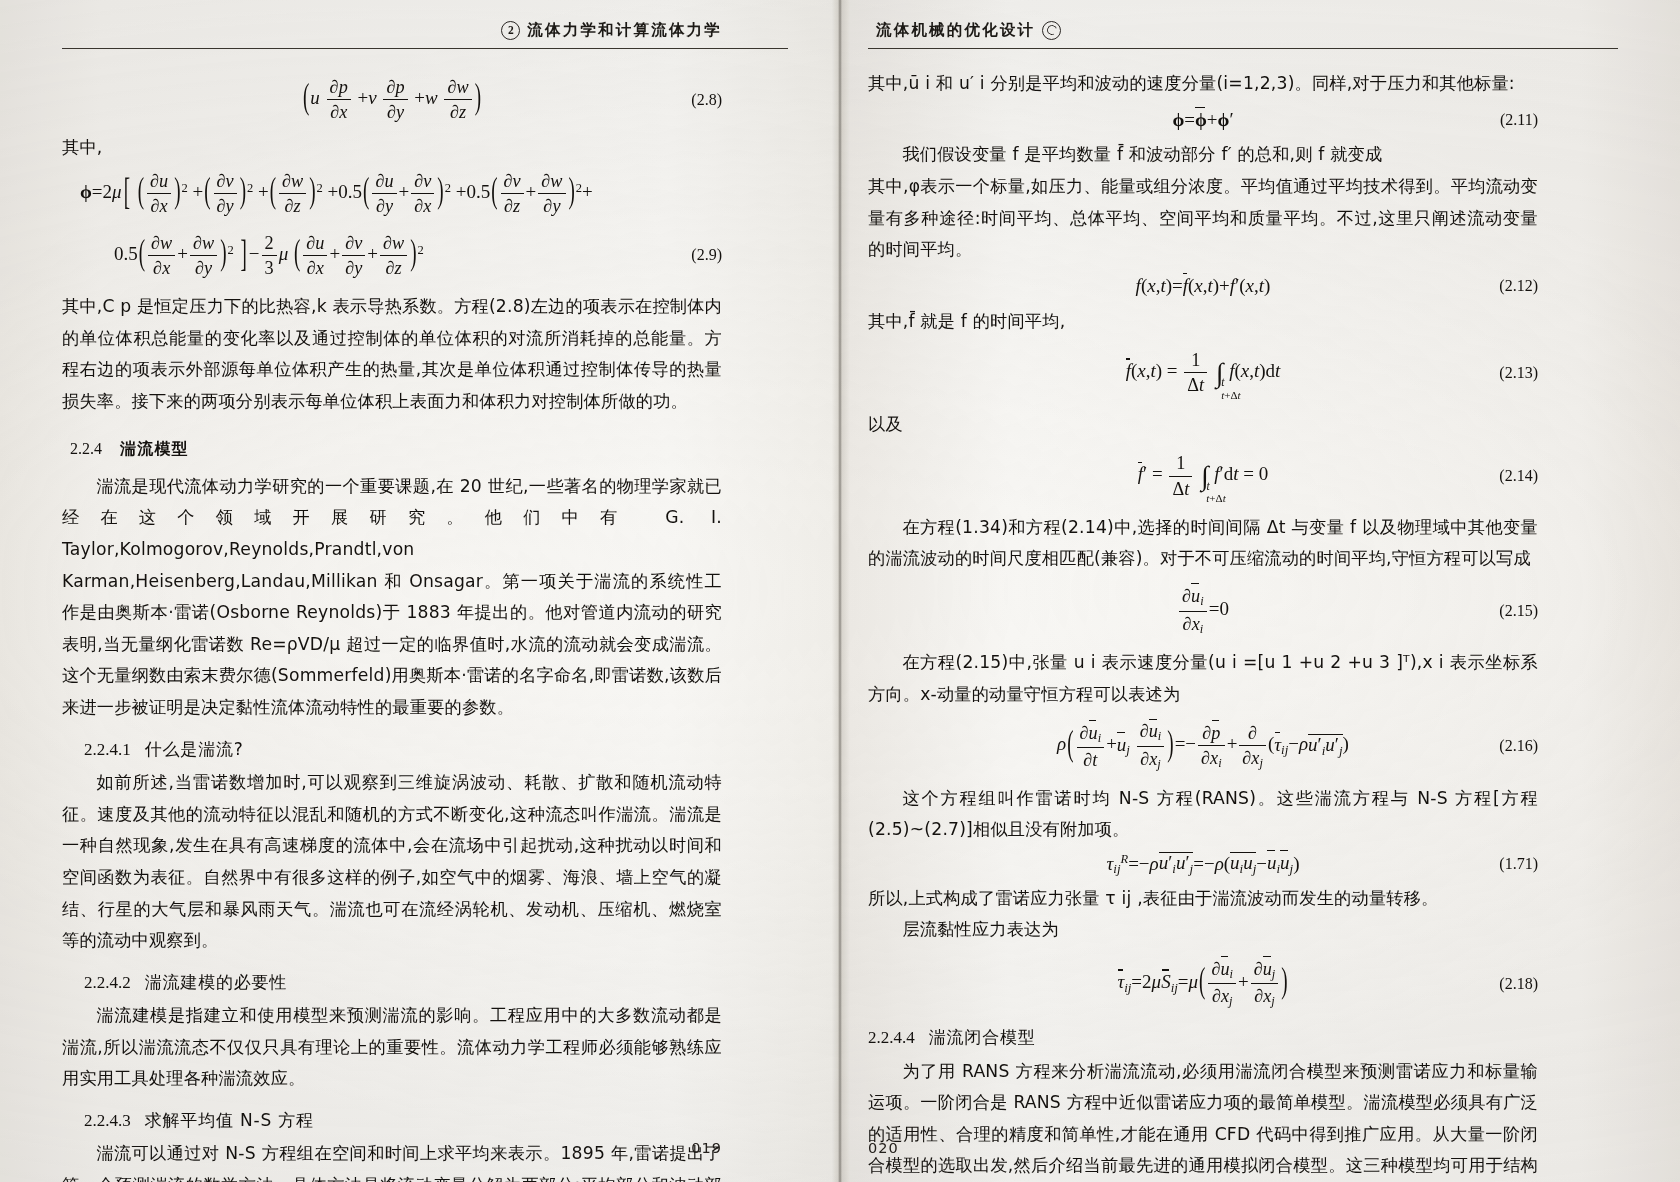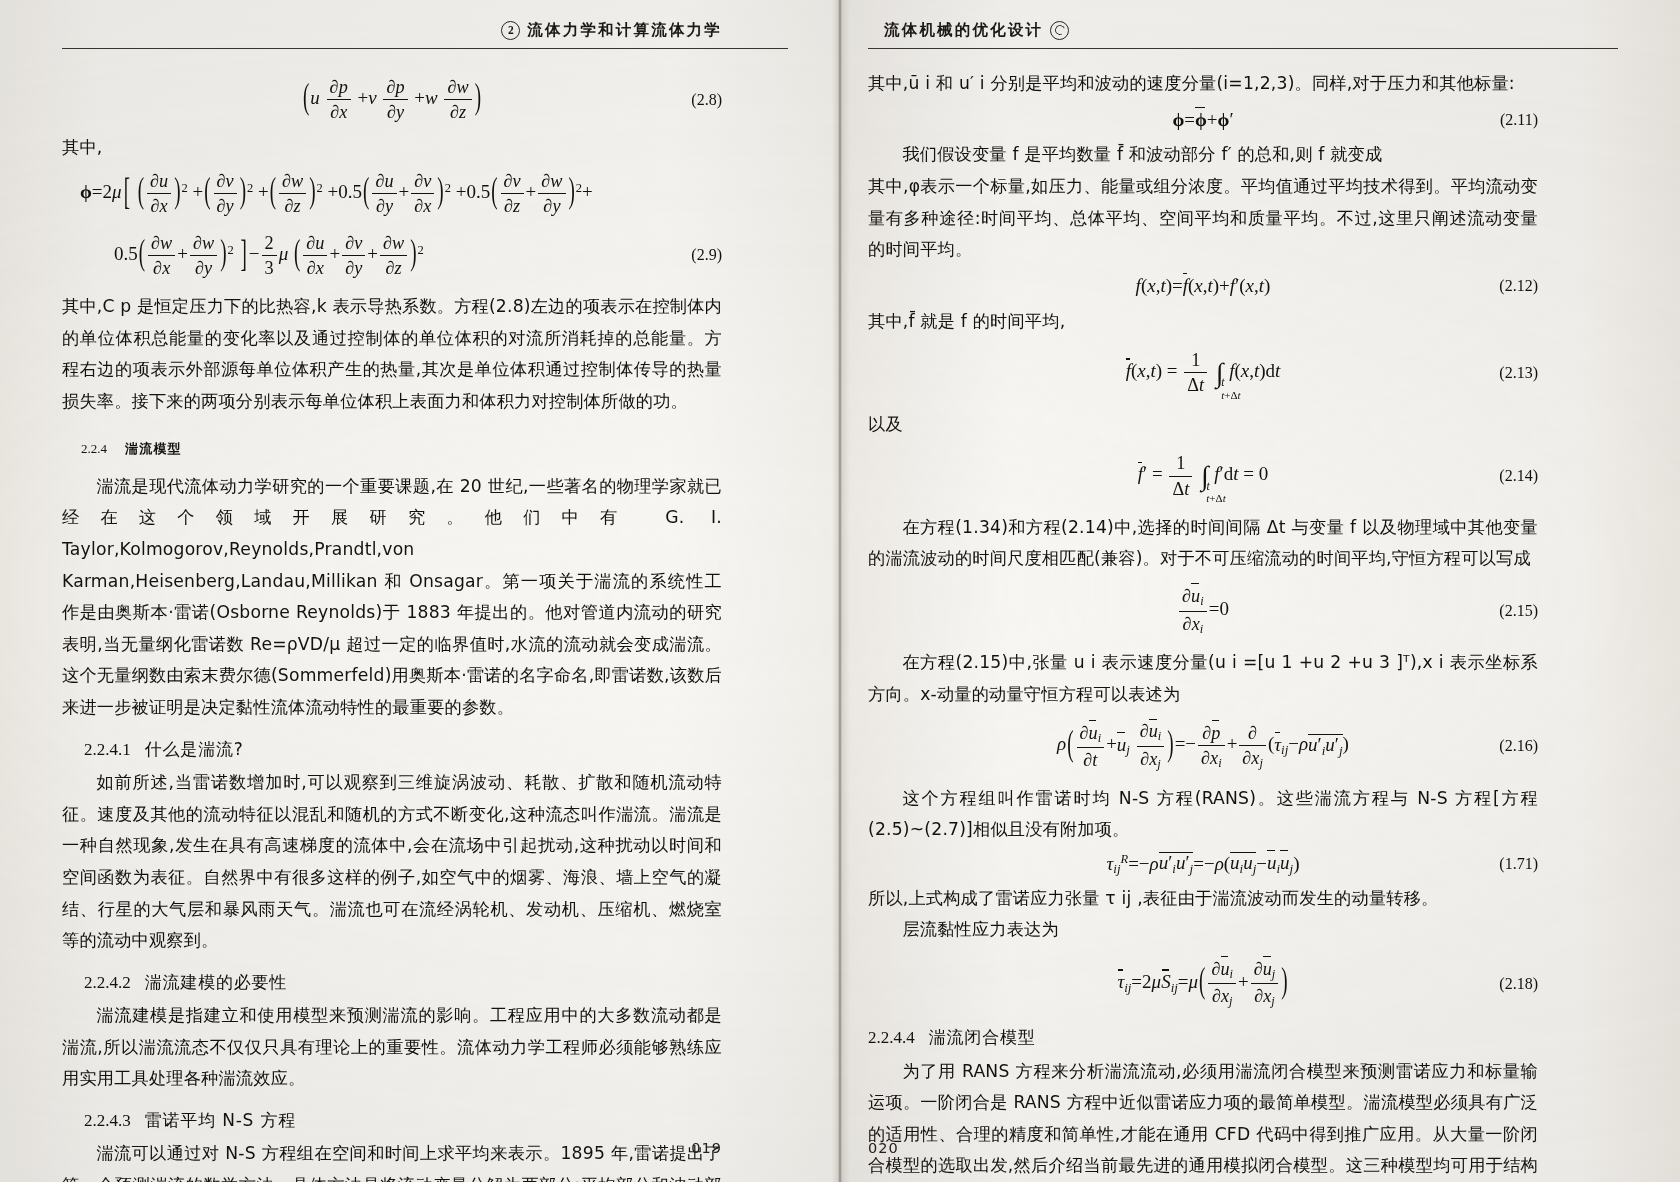--- a/index.html
+++ b/index.html
@@ -54,21 +54,21 @@
     font-size: 15.5px;
     letter-spacing: 2.2px;
     font-weight: 700;
     font-family: "DejaVu Sans", "Liberation Sans", sans-serif;
     color: #1d1a16;
     display: flex; align-items: center; gap: 7px;
     white-space: nowrap;
   }
   .rh.left  { right: 118px; }
   .rh.right { left: 866px - 840px; }
-  .page.right .rh.right { left: 44px; }
+  .page.right .rh.right { left: 36px; }
   .chapnum {
     width: 19px; height: 19px; border-radius: 50%;
     border: 1.4px solid #2a2623;
     display: inline-flex; align-items: center; justify-content: center;
     font-size: 11.5px; font-weight: 700;
     font-family: "Liberation Serif", serif;
     letter-spacing: 0;
     line-height: 1;
   }
   .rh-dot {
@@ -105,22 +105,22 @@
     text-align: justify;
     text-justify: inter-ideograph;
     letter-spacing: .2px;
     font-family: "DejaVu Sans", "Liberation Sans", sans-serif;
     font-size: 17.2px;
     line-height: 31.6px;
   }
   p.tx.indent { text-indent: 2em; }
 
   h3.sec {
-    margin: 16px 0 6px 15px;
-    font-size: 13px;
+    margin: 16px 0 6px 4px;
+    font-size: 16px;
     font-weight: 700;
     font-family: "DejaVu Sans", "Liberation Sans", sans-serif;
     letter-spacing: 1.2px;
     padding-left: 4px;
   }
   h4.subsec {
     margin: 10px 0 2px 0;
     font-size: 17px;
     font-weight: 400;
     font-family: "DejaVu Sans", "Liberation Sans", sans-serif;
@@ -314,21 +314,21 @@
 
         <p class="tx indent">如前所述,当雷诺数增加时,可以观察到三维旋涡波动、耗散、扩散和随机流动特征。速度及其他的流动特征以混乱和随机的方式不断变化,这种流态叫作湍流。湍流是一种自然现象,发生在具有高速梯度的流体中,会在流场中引起扰动,这种扰动以时间和空间函数为表征。自然界中有很多这样的例子,如空气中的烟雾、海浪、墙上空气的凝结、行星的大气层和暴风雨天气。湍流也可在流经涡轮机、发动机、压缩机、燃烧室等的流动中观察到。</p>
 
         <h4 class="subsec">
           <span class="sn">2.2.4.2</span><span>湍流建模的必要性</span>
         </h4>
 
         <p class="tx indent">湍流建模是指建立和使用模型来预测湍流的影响。工程应用中的大多数流动都是湍流,所以湍流流态不仅仅只具有理论上的重要性。流体动力学工程师必须能够熟练应用实用工具处理各种湍流效应。</p>
 
         <h4 class="subsec">
-          <span class="sn">2.2.4.3</span><span>雷诺平均 N‑S 方程</span>
+          <span class="sn">2.2.4.3</span><span>求解平均值 N‑S 方程</span>
         </h4>
 
         <p class="tx indent">湍流可以通过对 N‑S 方程组在空间和时间上求平均来表示。1895 年,雷诺提出了第一个预测湍流的数学方法。具体方法是将流动变量分解为两部分:平均部分和波动部分。然后用守恒方程[方程(2.5)~(2.7)]求解平均值。速度分量:</p>
 
       </div>
 
       <div class="folio">019</div>
     </div>
   </div>
 

